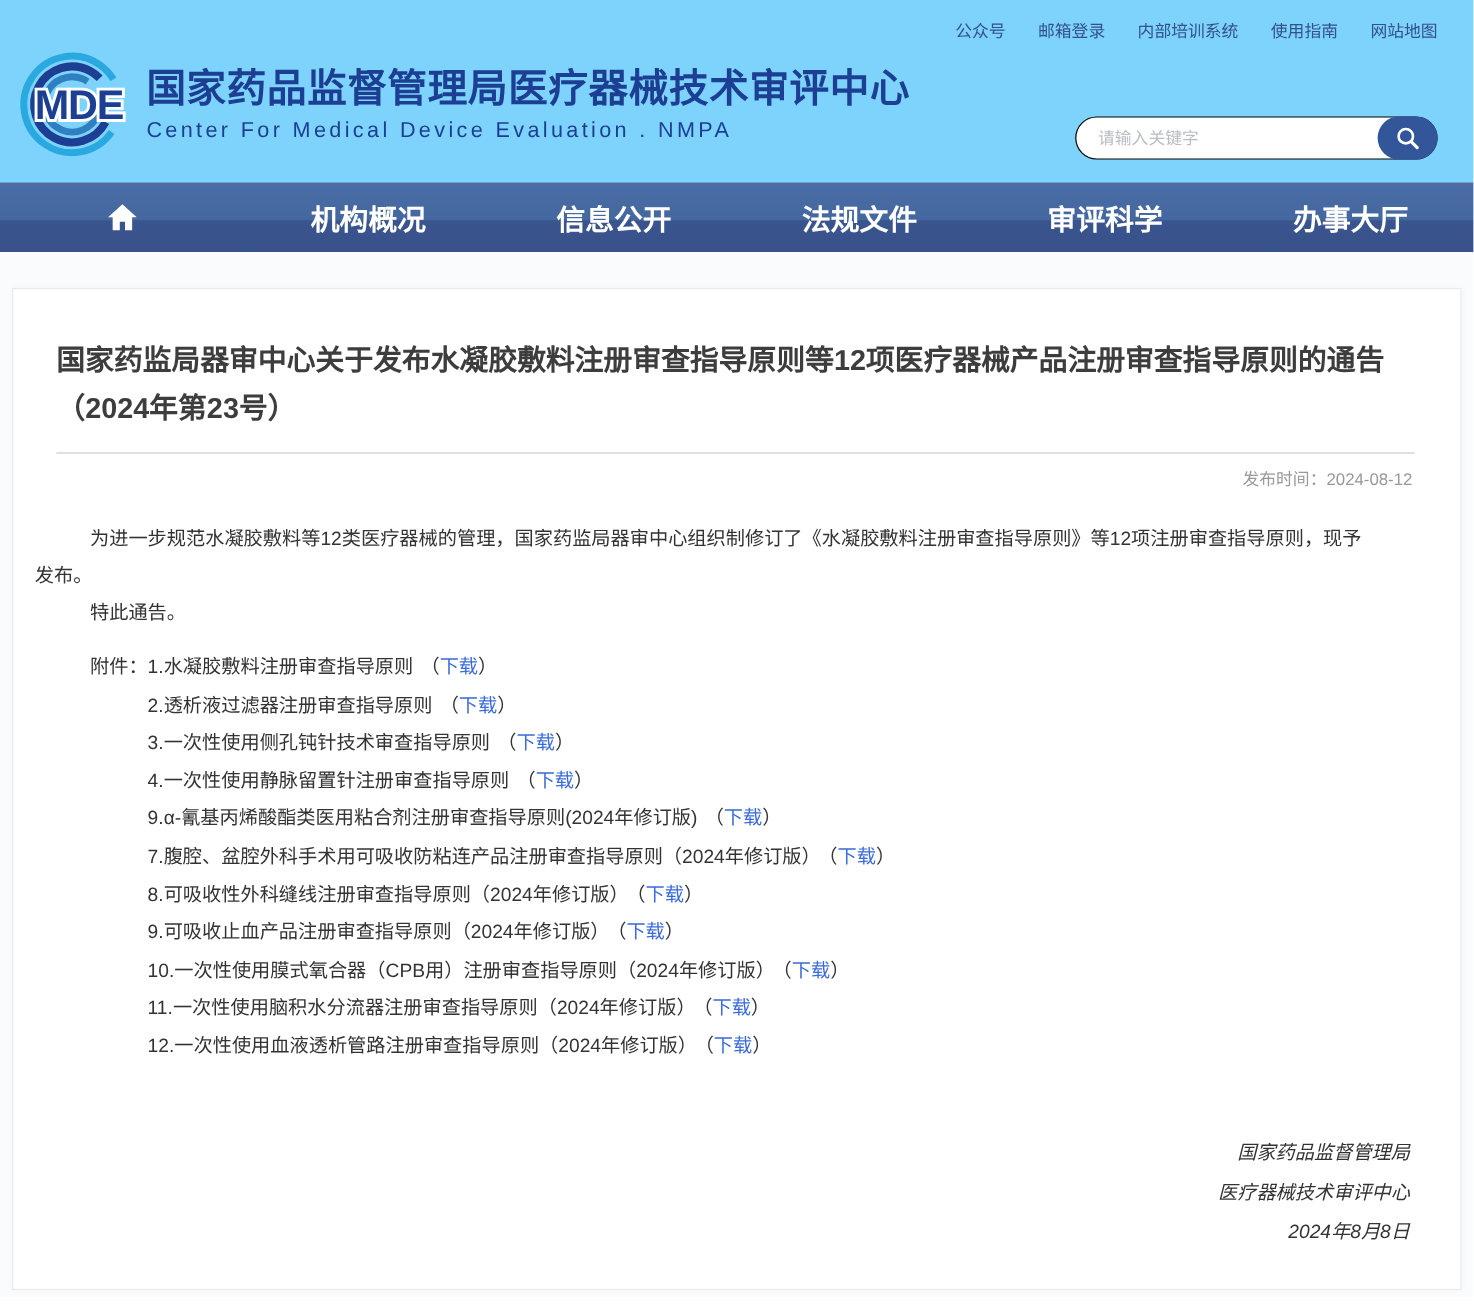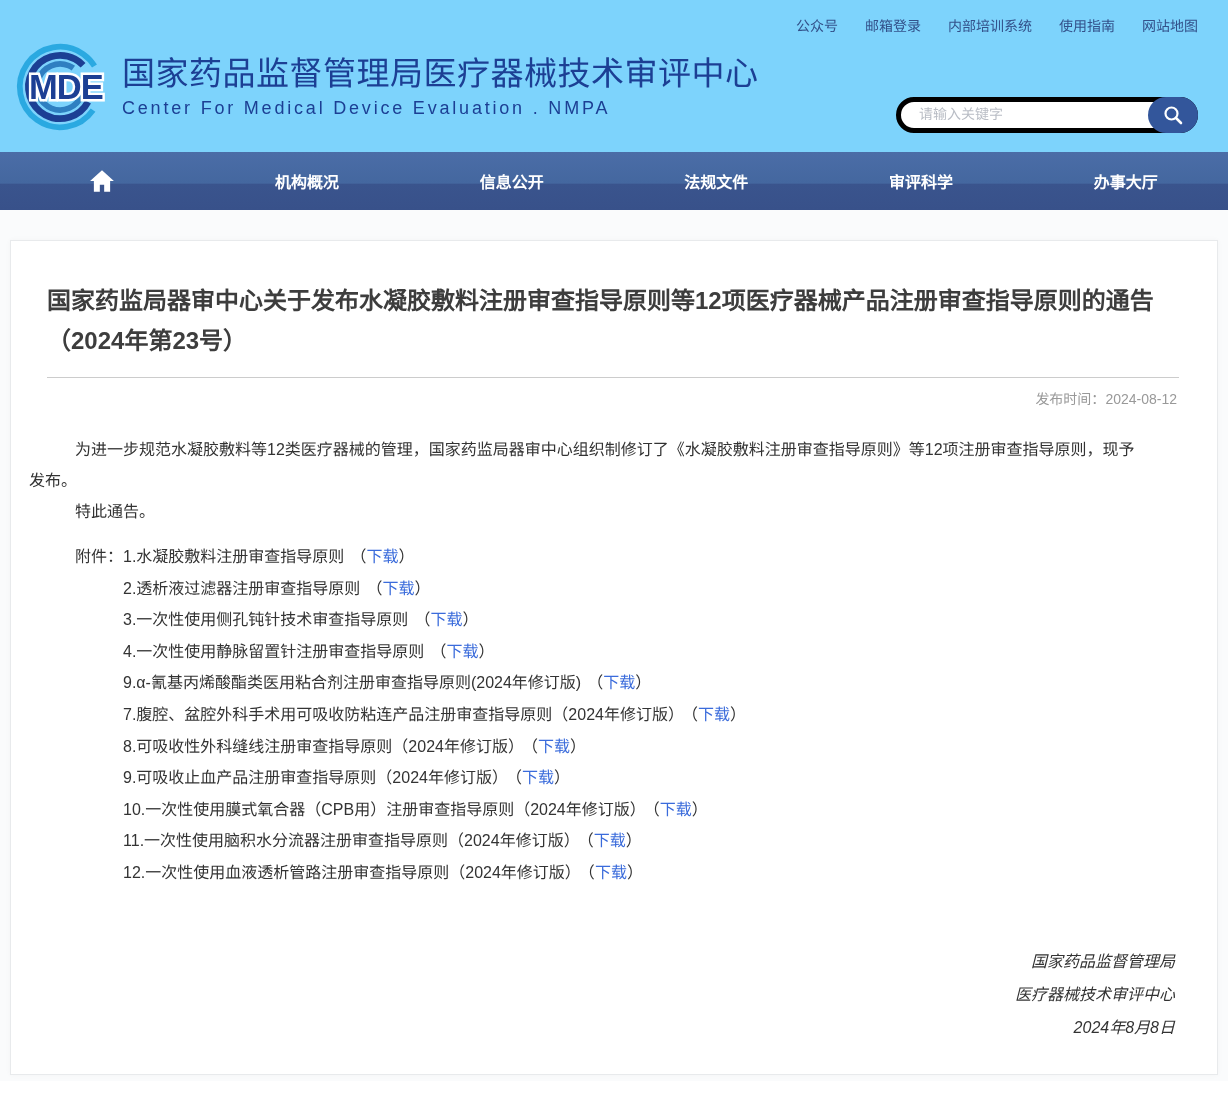--- a/index.html
+++ b/index.html
@@ -17,47 +17,47 @@
     padding:15px 30px 0 0; font-size:14px;
   }
   .top-link { color:#33518a; text-decoration:none; cursor:pointer; }
   .header-main {
     display:flex; justify-content:space-between; align-items:flex-end;
     padding:6px 20px 0 14px;
   }
   .logo { display:flex; align-items:center; gap:12px; text-decoration:none; cursor:pointer; }
   .logo-icon { width:96px; height:92px; flex:0 0 auto; }
   .logo-cn {
-    font-size:33px; font-weight:400; color:#1c3f94;
+    font-size:33px; font-weight:700; color:#1c3f94;
     letter-spacing:0.5px; white-space:nowrap; line-height:1.15;
   }
   .logo-en {
     font-size:18px; color:#1c3f94; letter-spacing:2.8px;
     margin-top:5px; white-space:nowrap;
   }
   .search-box { position:relative; width:302px; height:36px; margin-top:20px; margin-right:10px; }
   .search-input {
-    width:100%; height:36px; border:5px solid #000000; border-radius:18px;
+    width:100%; height:36px; border:1px solid #000000; border-radius:18px;
     padding:0 62px 0 18px; font-size:14px; color:#333; outline:none;
-    font-family:Liberation Mono, monospace; background:#fff;
+    font-family:Liberation Sans, sans-serif; background:#fff;
   }
   .search-input::placeholder { color:#b9bdc5; }
   .search-btn {
     position:absolute; right:0; top:0; width:50px; height:36px;
     border:none; border-radius:18px; background:#33569b; cursor:pointer;
     display:flex; align-items:center; justify-content:center; padding:0;
   }
   
   .main-nav {
     display:flex; height:58px;
     background:linear-gradient(180deg,#4b6da7 0%,#44679f 54%,#3a548d 55%,#38518a 100%);
   }
   .nav-item {
     flex:1; display:flex; align-items:center; justify-content:center;
-    color:#fff; font-size:16px; font-weight:700; text-decoration:none; cursor:pointer;
+    color:#fff; font-size:24px; font-weight:700; text-decoration:none; cursor:pointer;
   }
   
   .content-wrap { background:#fafbfc; padding:30px 10px 6px; }
   .card {
     background:#fff; border:1px solid #e8eaec;
     box-shadow:0 0 6px rgba(0,0,0,0.03);
     padding-bottom:30px;
   }
   .article-title {
     margin:40px 36px 0; 

